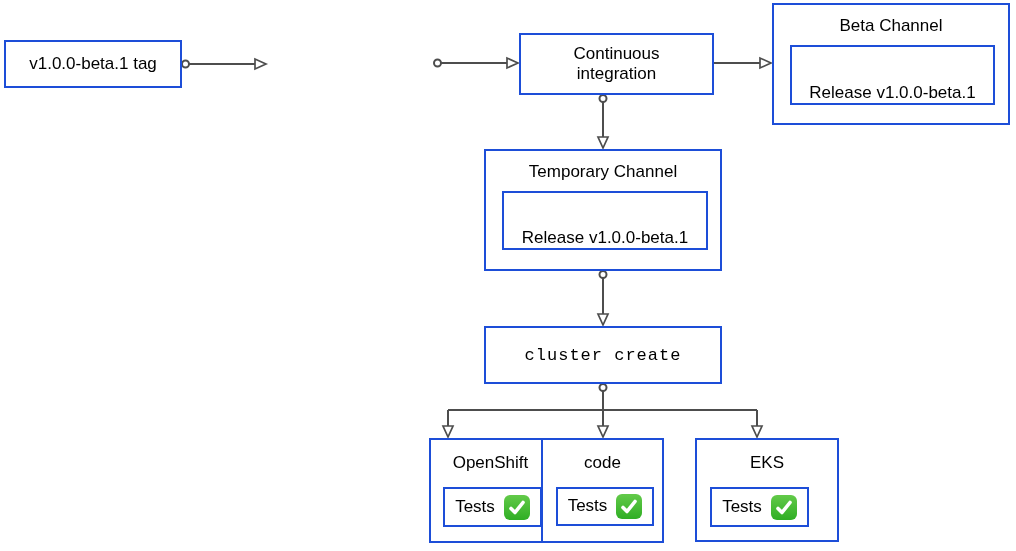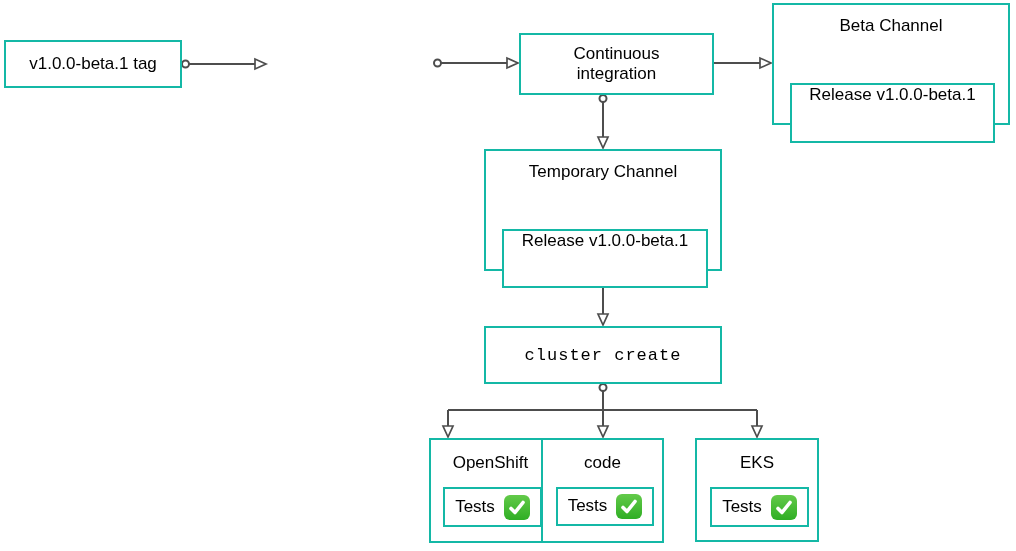--- a/index.html
+++ b/index.html
@@ -23,21 +23,21 @@
     pointer-events: none;
   }
   .e-line { stroke: #4d4d4d; stroke-width: 2; fill: none; }
   .e-dot  { fill: #ffffff; stroke: #4d4d4d; stroke-width: 2; }
   .e-arrow{ fill: #ffffff; stroke: #4d4d4d; stroke-width: 1.7; stroke-linejoin: miter; }
 
   .box {
     position: absolute;
     box-sizing: border-box;
     background: #ffffff;
-    border: 2px solid #14b8a6;
+    border: 2px solid #1d4ed8;
   }
   .node {
     display: flex;
     align-items: center;
     justify-content: center;
     text-align: center;
   }
   .lbl {
     font-size: 17px;
     line-height: 1.2;
@@ -54,24 +54,23 @@
     position: absolute;
     left: 0; right: 0;
     text-align: center;
     font-size: 17px;
     color: #000000;
   }
   .channel-title { top: 11px; }
   .cluster-title { top: 13px; }
   .inner-box {
     display: flex;
-    align-items: flex-start;
+    align-items: flex-end;
     justify-content: center;
     text-align: center;
-    margin-top: 38px;
   }
   .tests-box {
     display: flex;
     align-items: center;
     justify-content: center;
     gap: 9px;
   }
   .check {
     width: 26px;
     height: 25px;
@@ -185,21 +184,21 @@
     <div class="box tests-box" style="left:13px; top:47px; width:98px; height:39px;">
       <span class="lbl">Tests</span>
       <span class="check">
         <svg width="26" height="25" viewBox="0 0 26 25">
             <polyline points="7,13.5 11,17.5 19,7.5"></polyline>
           </svg>
       </span>
     </div>
   </div>
 
-  <div class="box" style="left:695px; top:438px; width:124px; height:104px;padding-left:14px;">
+  <div class="box" style="left:695px; top:438px; width:144px; height:104px;padding-left:14px;">
     <div class="cluster-title">EKS</div>
     <div class="box tests-box" style="left:13px; top:47px; width:99px; height:40px;">
       <span class="lbl">Tests</span>
       <span class="check">
         <svg width="26" height="25" viewBox="0 0 26 25">
             <polyline points="7,13.5 11,17.5 19,7.5"></polyline>
           </svg>
       </span>
     </div>
   </div>

